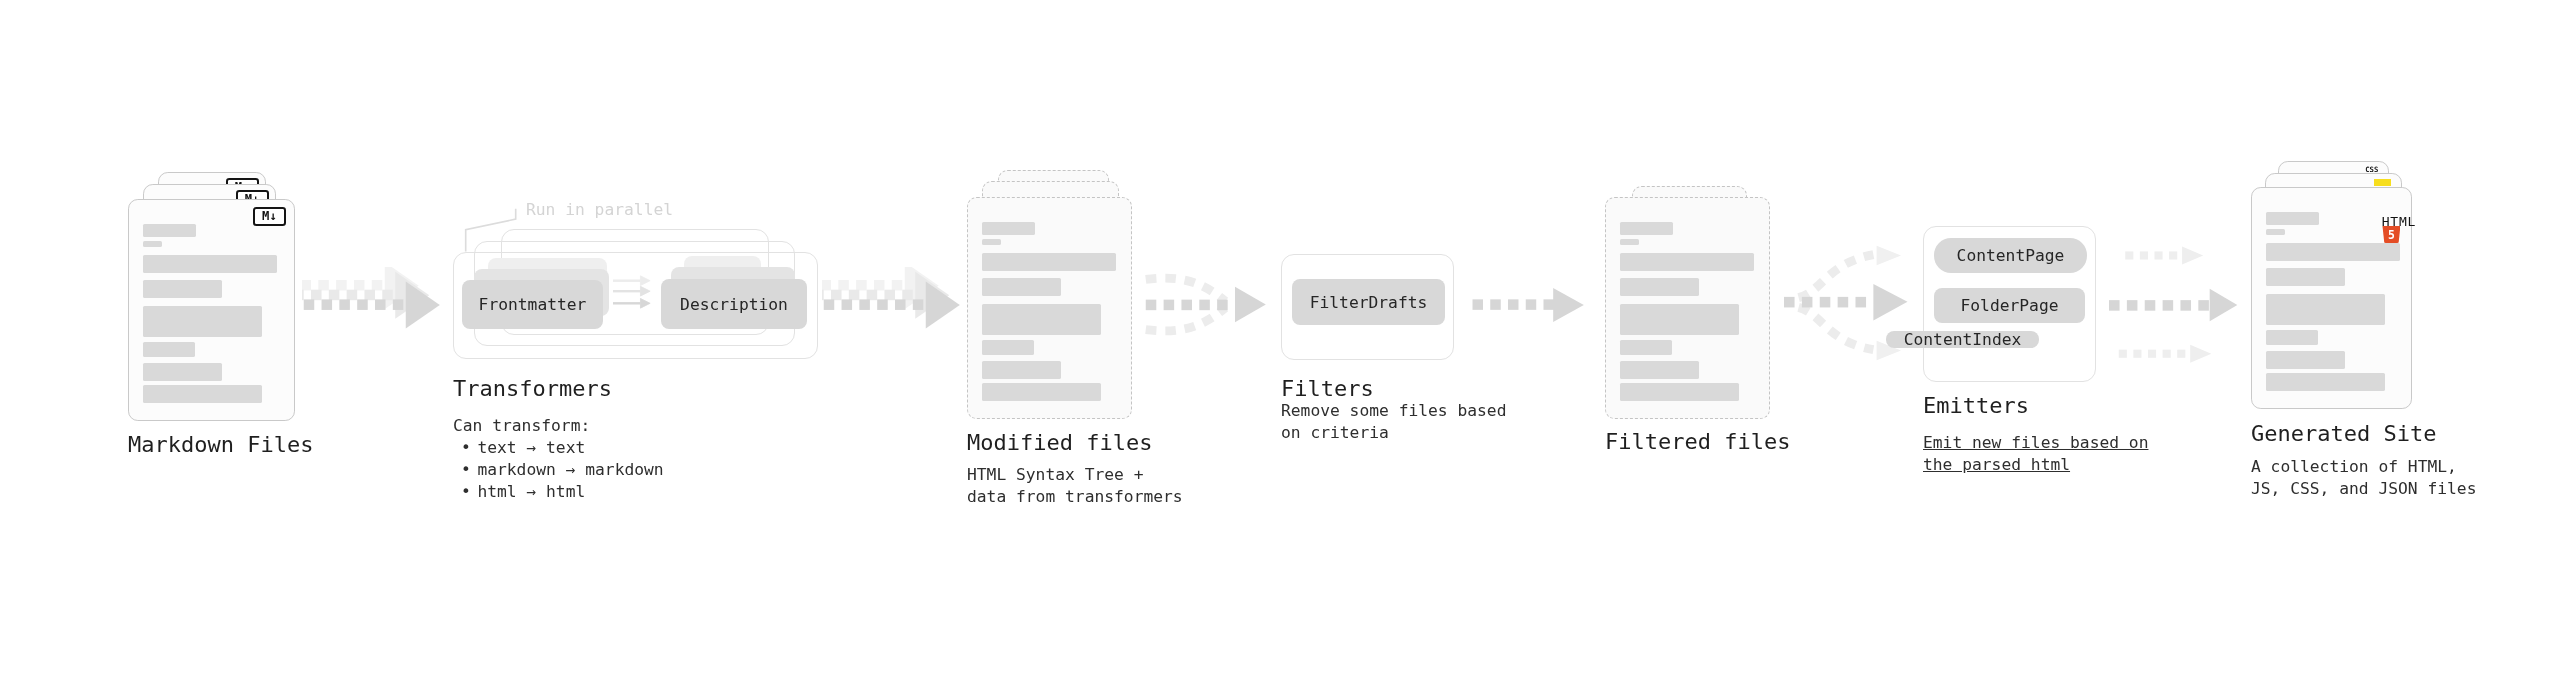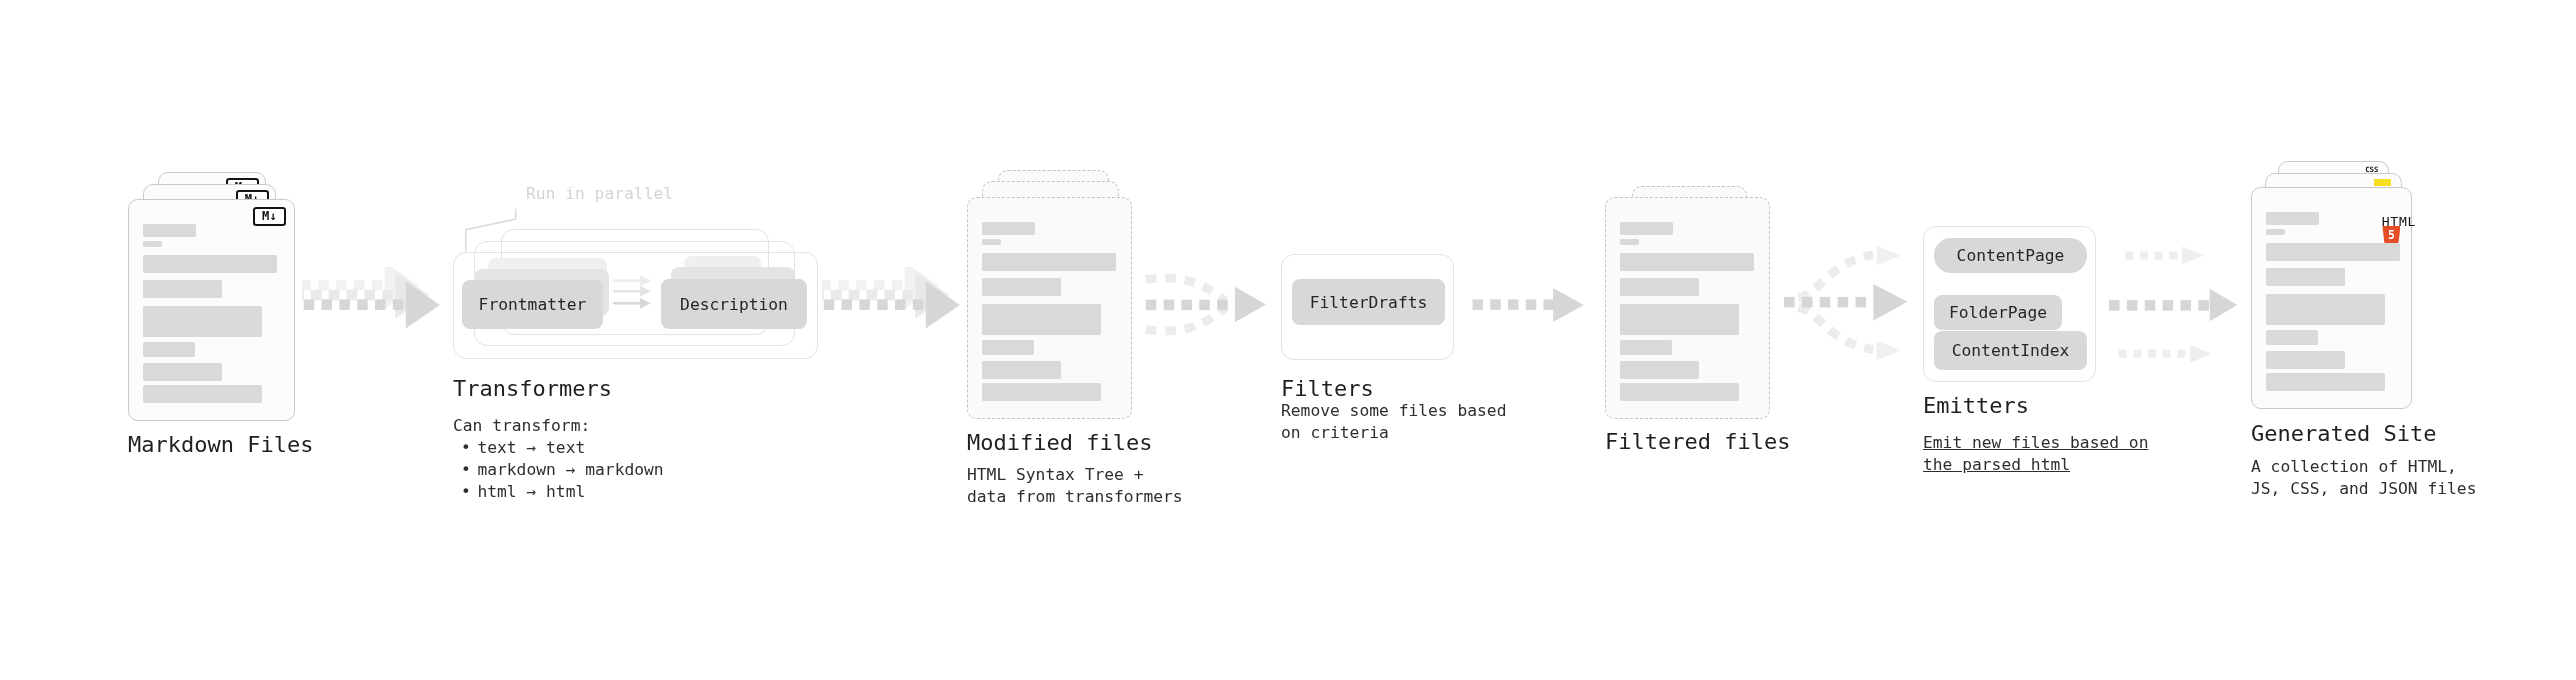--- a/index.html
+++ b/index.html
@@ -103,21 +103,21 @@
   </svg>
 
   <section>
     <div class="cbox" style="left:501px;top:229px;width:268px;height:106px;"></div>
     <div class="cbox" style="left:474px;top:241px;width:321px;height:105px;"></div>
     <div class="cbox" style="left:453px;top:252px;width:365px;height:107px;"></div>
 
     <svg class="abs" style="left:459px;top:203px;" width="65" height="50" viewBox="0 0 80 62">
       <polyline points="8,60 8,33 70,20 70,7" fill="none" stroke="#dcdcdc" stroke-width="2"></polyline>
     </svg>
-    <div class="note-text" style="left:526px;top:184px;">Run in parallel</div>
+    <div class="note-text" style="left:526px;top:200px;">Run in parallel</div>
 
     <div class="pill g2" style="left:488px;top:258px;width:119px;height:44px;"></div>
     <div class="pill g1" style="left:474px;top:269px;width:135px;height:47px;"></div>
     <div class="pill" style="left:462px;top:280px;width:141px;height:49px;">Frontmatter</div>
 
     <div class="pill g2" style="left:684px;top:256px;width:77px;height:44px;"></div>
     <div class="pill g1" style="left:671px;top:267px;width:124px;height:47px;"></div>
     <div class="pill" style="left:661px;top:279px;width:146px;height:50px;">Description</div>
 
     <svg class="abs" style="left:613px;top:271px;" width="42" height="42" viewBox="0 0 52 52">
@@ -263,22 +263,22 @@
         <rect x="44" y="65" width="13" height="13"></rect>
       <rect x="66" y="65" width="13" height="13"></rect>
         <rect x="88" y="65" width="13" height="13"></rect>
       <polygon points="110,49 110,94 152,71"></polygon>
     </g>
   </svg>
 
   <section>
     <div class="cbox" style="left:1923px;top:226px;width:173px;height:156px;"></div>
     <div class="pill" style="left:1934px;top:238px;width:153px;height:35px;border-radius:17px;">ContentPage</div>
-    <div class="pill" style="left:1934px;top:295px;width:128px;height:35px;">FolderPage</div>
-    <div class="pill" style="left:1934px;top:331px;width:153px;height:39px;">ContentIndex</div>
+    <div class="pill" style="left:1934px;top:288px;width:151px;height:35px;">FolderPage</div>
+    <div class="pill" style="left:1886px;top:331px;width:153px;height:17px;">ContentIndex</div>
     <div class="stage-title" style="left:1923px;top:393px;">Emitters</div>
     <div class="stage-desc" style="left:1923px;top:432px;text-decoration:underline;">
       <div>Emit new files based on</div>
       <div>the parsed html</div>
     </div>
   </section>
 
   <svg class="abs" style="left:2109px;top:244px;" width="134" height="122" viewBox="0 0 165 150">
     <g fill="#eeeeee">
       <rect x="20" y="9" width="10" height="10"></rect>

